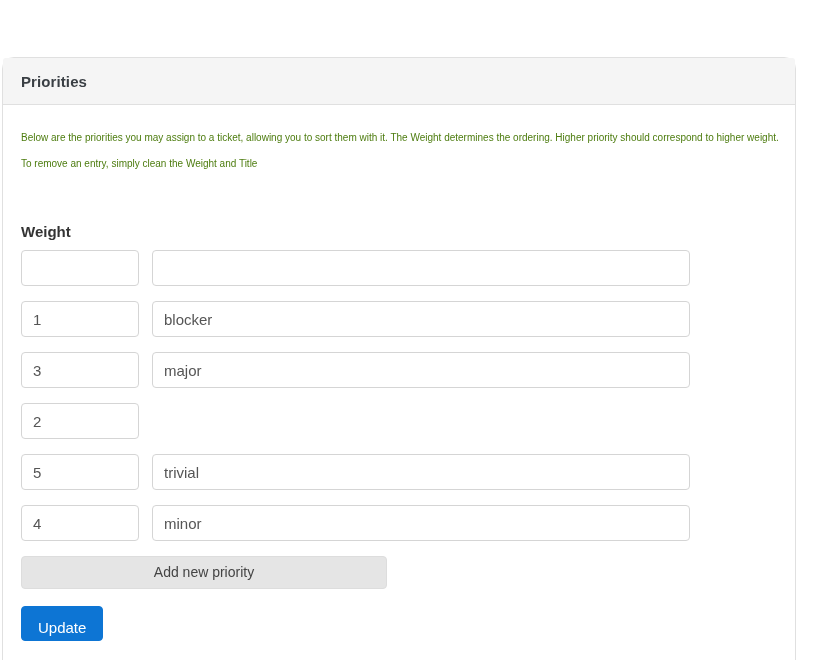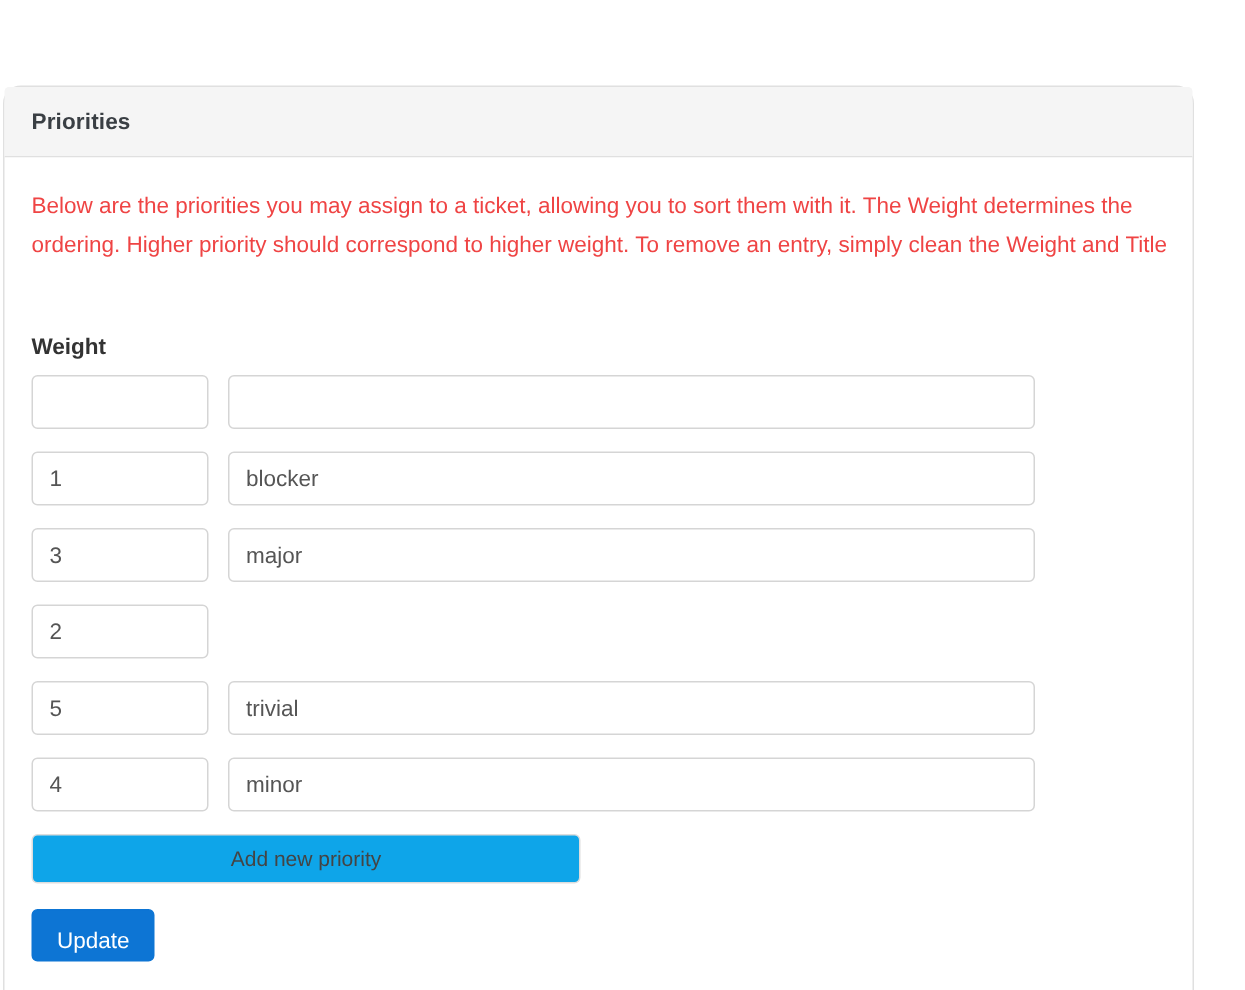--- a/index.html
+++ b/index.html
@@ -47,23 +47,23 @@
     color: #3a3f44;
     letter-spacing: 0.1px;
   }
 
   .panel-body {
     padding: 18px 18px 0 18px;
     box-sizing: border-box;
   }
 
   .description {
-    font-size: 15px;
+    font-size: 10px;
     line-height: 26px;
-    color: #ef4444;
+    color: #4d7c0f;
     width: 762px;
     margin: 0;
     padding-top: 2px;
   }
 
   .table-head {
     display: flex;
     margin-top: 46px;
     margin-bottom: 10px;
     gap: 40px;
@@ -102,21 +102,21 @@
   .input-title  { width: 538px; margin-left: 13px; }
 
   .add-row {
     margin-top: 1px;
     margin-bottom: 17px;
   }
   .btn-add {
     width: 366px;
     height: 33px;
     box-sizing: border-box;
-    background: #0ea5e9;
+    background: #e5e5e5;
     border: 1px solid #dddddd;
     border-radius: 4px;
     font-family: "Liberation Sans", sans-serif;
     font-size: 14px;
     color: #444444;
     cursor: pointer;
     line-height: 31px;
     padding: 0;
     text-align: center;
   }

